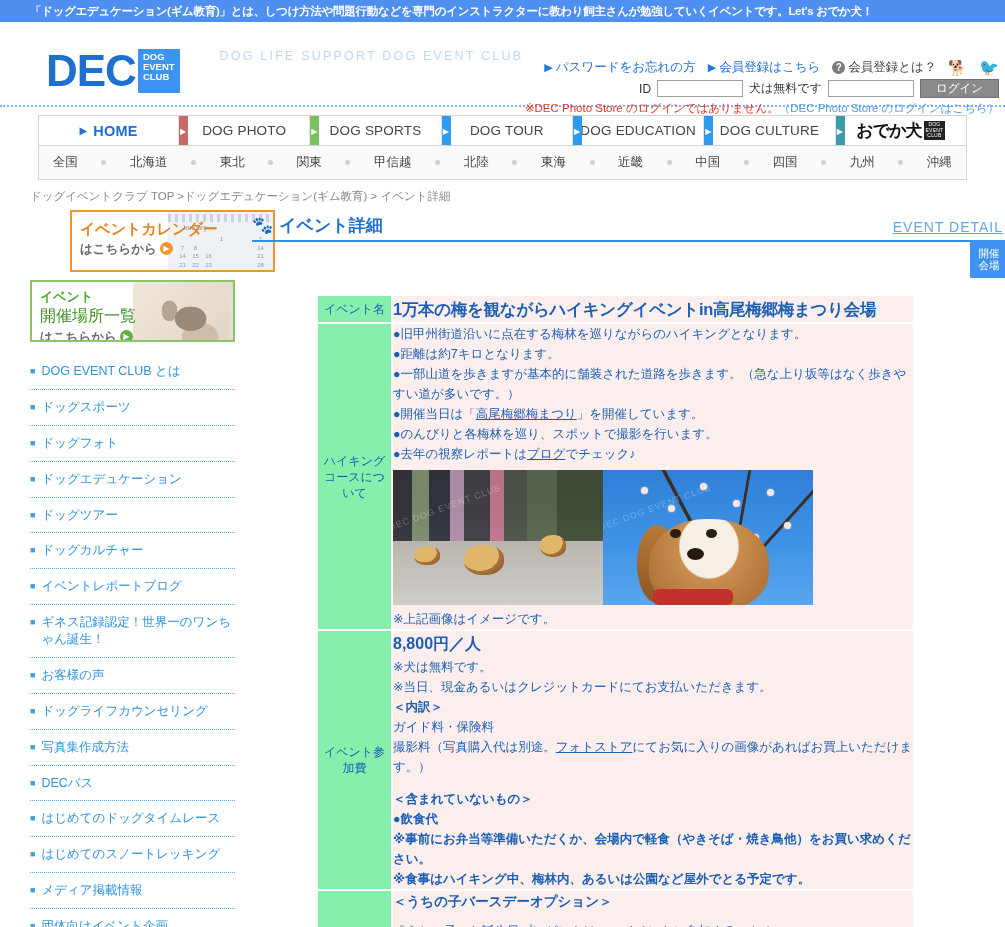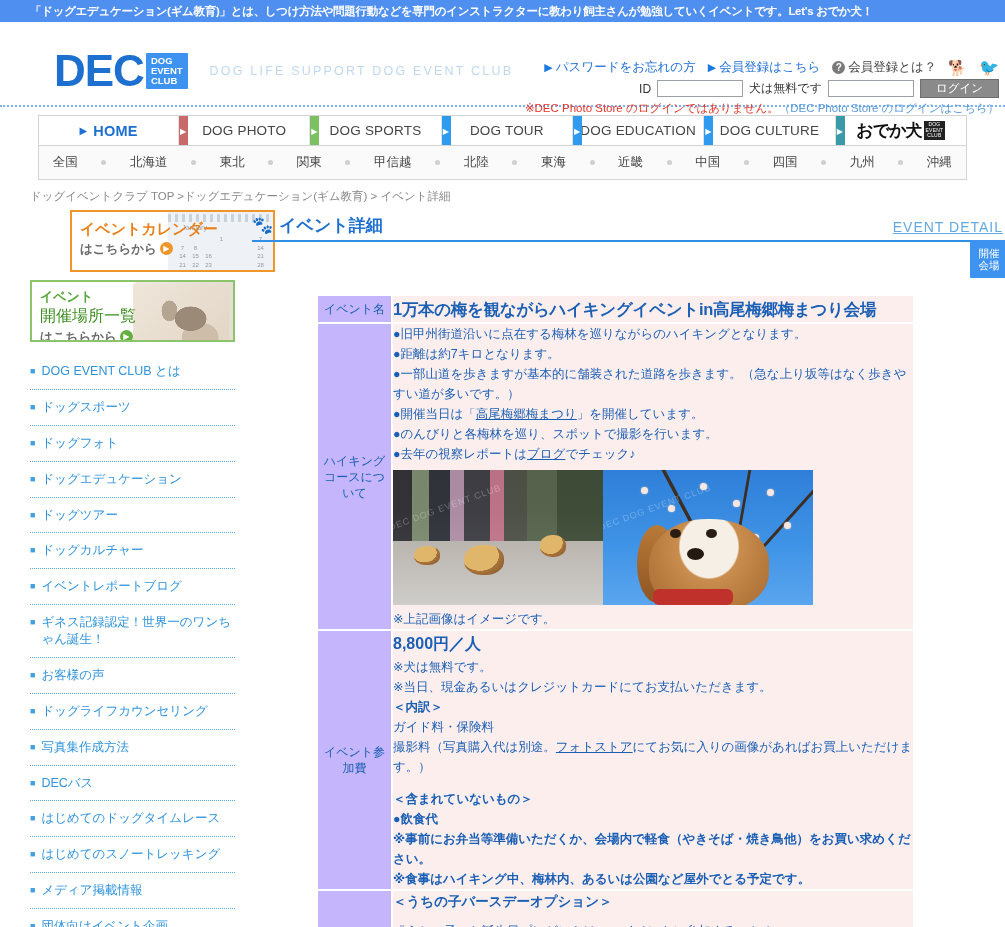--- a/index.html
+++ b/index.html
@@ -25,36 +25,36 @@
     letter-spacing: -0.3px;
   }
 
   
   .header {
     position: relative;
     height: 85px;
     border-bottom: 2px dotted #7fb2f0;
   }
   .logo-wrap {
-    position: absolute; left: 54px; top: 27px;
-    display: flex; align-items: center;
+    position: absolute; left: 46px; top: 27px;
+    display: flex; 
   }
   .logo-dec {
     font-size: 44px; font-weight: bold; color: #1d6fd0;
     letter-spacing: -1px; line-height: 44px;
     font-family: "Liberation Sans", sans-serif;
   }
   .logo-badge {
     background: #3e93f0; color: #fff; margin-left: 2px;
     padding: 3px 5px; line-height: 1.05;
     font-size: 9.5px; font-weight: bold; text-align: left;
     border-radius: 1px;
   }
   .logo-tag {
-    margin-left: 22px; color: #bfd8f2; font-size: 12.5px;
+    margin-left: 40px; color: #bfd8f2; font-size: 12.5px;
     letter-spacing: 2.2px; white-space: nowrap;
   }
   .hdr-links {
     position: absolute; right: 6px; top: 36px;
     display: flex; align-items: center; gap: 12px;
     font-size: 12.5px; white-space: nowrap;
   }
   .hdr-link { color: #1f6fd4; display: flex; align-items: center; gap: 3px; cursor: pointer; }
   .tri { color: #1a7ae0; font-size: 11px; }
   .qmark {
@@ -202,21 +202,21 @@
     display: flex; align-items: center; justify-content: center;
     cursor: pointer; border-radius: 1px;
   }
 
   .ev-table {
     margin: 54px 0 0 66px; width: 595px;
     border-collapse: collapse; font-size: 12.5px; color: #1a5fb4;
   }
   .ev-table td { vertical-align: middle; padding: 0; }
   .th-cell {
-    width: 74px; background: #c4b5fd; color: #1a5fb4;
+    width: 74px; background: #86efac; color: #1a5fb4;
     text-align: center; font-size: 12px; padding: 8px 4px; line-height: 1.35;
     border-bottom: 2px solid #fff;
   }
   .td-cell {
     background: #fdeeee; padding: 8px 10px; line-height: 1.6;
     border-bottom: 2px solid #fff; border-left: 2px solid #fff;
   }
   .ev-name { font-size: 16.5px; font-weight: bold; color: #1a5fb4; letter-spacing: -0.3px; }
   .lnk { color: #1a5fb4; text-decoration: underline; cursor: pointer; }
   .price { font-size: 16px; font-weight: bold; }

